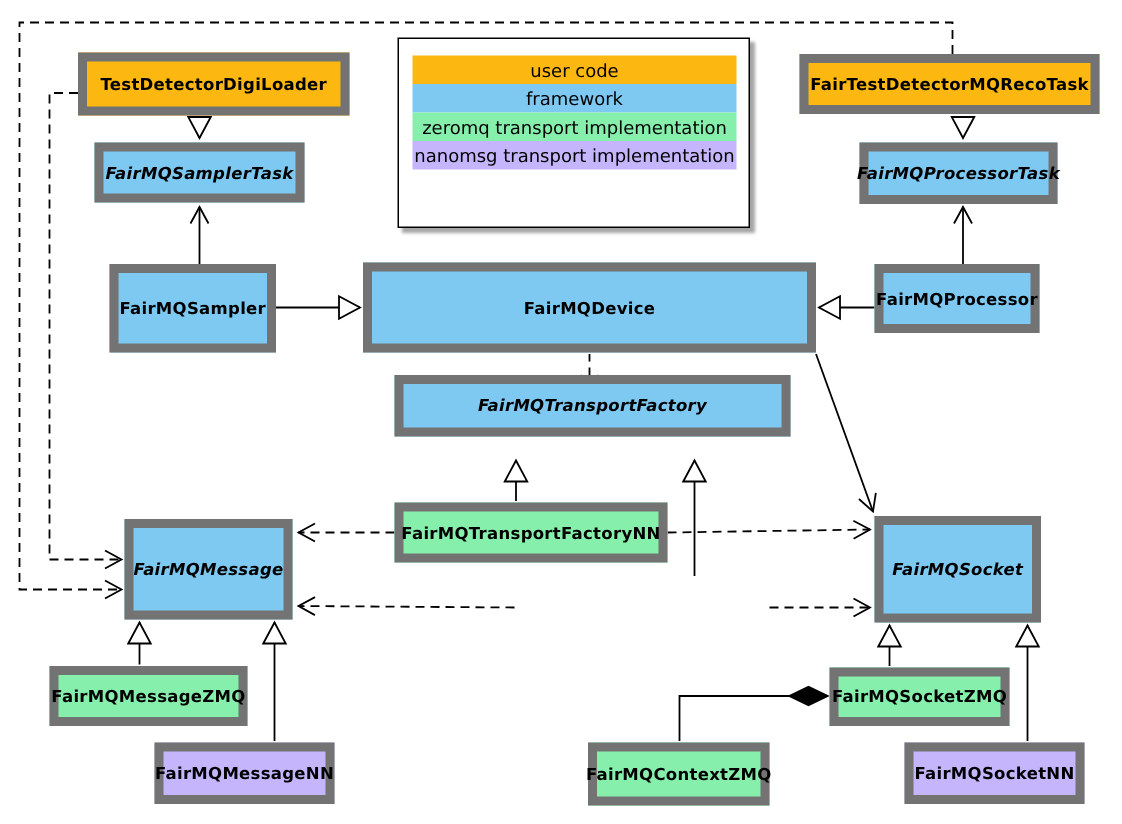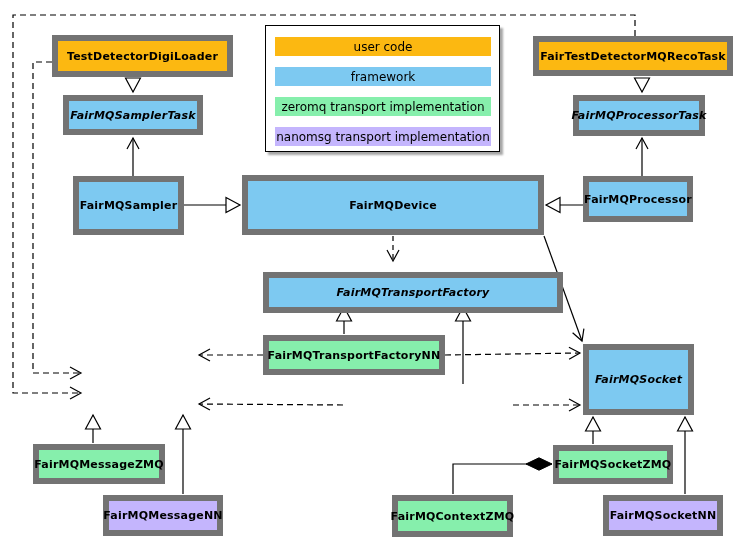--- a/index.html
+++ b/index.html
@@ -18,21 +18,21 @@
   .blue{background:#7DC9F1;}
   .red{background:#86efac;}
   .green{background:#c4b5fd;}
   .legend{
     position:absolute;left:265px;top:25px;width:235px;height:127px;
     box-sizing:border-box;background:#ffffff;border:1px solid #000;
     box-shadow:3px 3px 2px rgba(0,0,0,.35);
     padding:11px 8px 7px 9px;
   }
   .legend-item{
-    height:19px;margin-bottom:11px;display:flex;align-items:center;justify-content:center;
+    height:19px;display:flex;align-items:center;justify-content:center;
     font-size:12px;font-weight:normal;color:#000;
   }
   .legend-item:last-child{margin-bottom:0;}
 </style>
 </head>
 <body>
 
 <div class="canvas">
 
   <svg class="wires" width="748" height="549">
@@ -88,25 +88,26 @@
   <div class="node blue abstract" style="left:573px;top:95px;width:132px;height:41px">FairMQProcessorTask</div>
 
   <div class="node blue abstract" style="left:63px;top:95px;width:140px;height:40px">FairMQSamplerTask</div>
 
   <div class="node blue" style="left:73px;top:176px;width:111px;height:59px">FairMQSampler</div>
 
   <div class="node blue" style="left:242px;top:175px;width:302px;height:60px">FairMQDevice</div>
 
   <div class="node blue" style="left:583px;top:176px;width:110px;height:46px">FairMQProcessor</div>
 
-  <div class="node blue abstract" style="left:263px;top:272px;width:300px;height:41px">FairMQTransportFactory</div>
+  <div class="node blue abstract" style="left:263px;top:250px;width:264px;height:41px">FairMQTransportFactory</div>
 
   <div class="node red" style="left:263px;top:335px;width:182px;height:40px">FairMQTransportFactoryNN</div>
 
 
+  <div class="node blue abstract" style="left:83px;top:346px;width:112px;height:67px">FairMQMessage</div>
 
   <div class="node blue abstract" style="left:583px;top:344px;width:111px;height:71px">FairMQSocket</div>
 
   <div class="node red" style="left:33px;top:444px;width:132px;height:40px">FairMQMessageZMQ</div>
 
   <div class="node green" style="left:103px;top:495px;width:120px;height:41px">FairMQMessageNN</div>
 
   <div class="node red" style="left:392px;top:495px;width:121px;height:42px">FairMQContextZMQ</div>
 
   <div class="node red" style="left:553px;top:445px;width:120px;height:39px">FairMQSocketZMQ</div>

